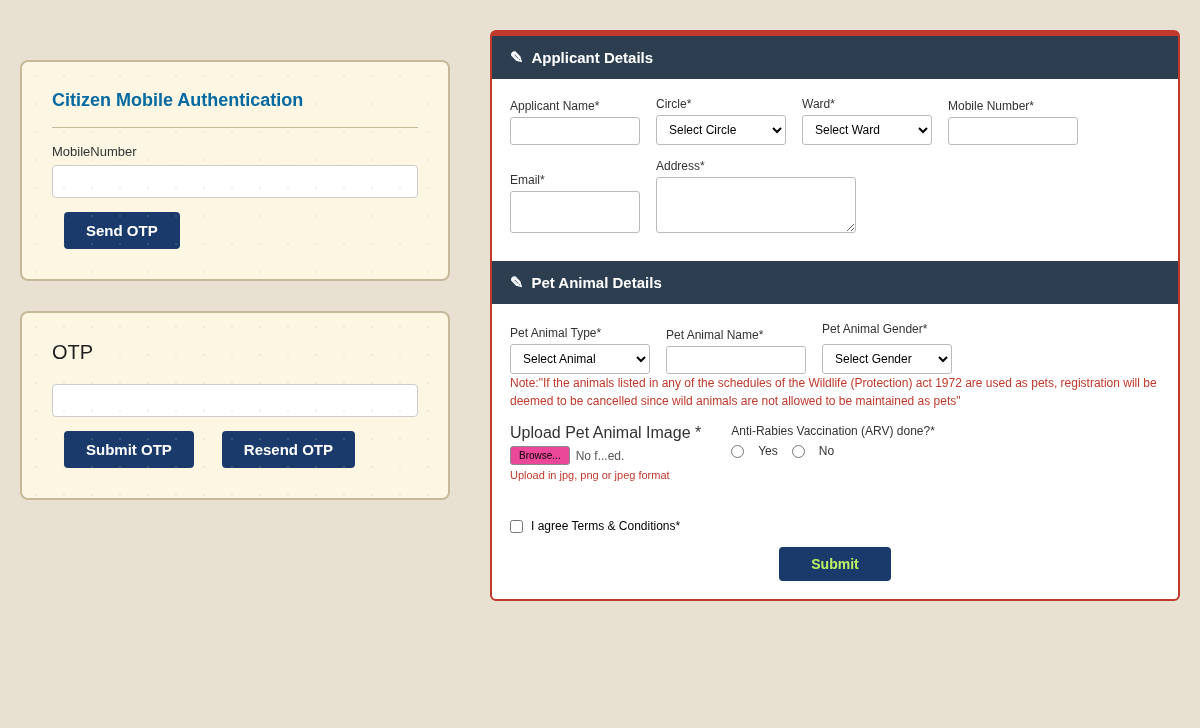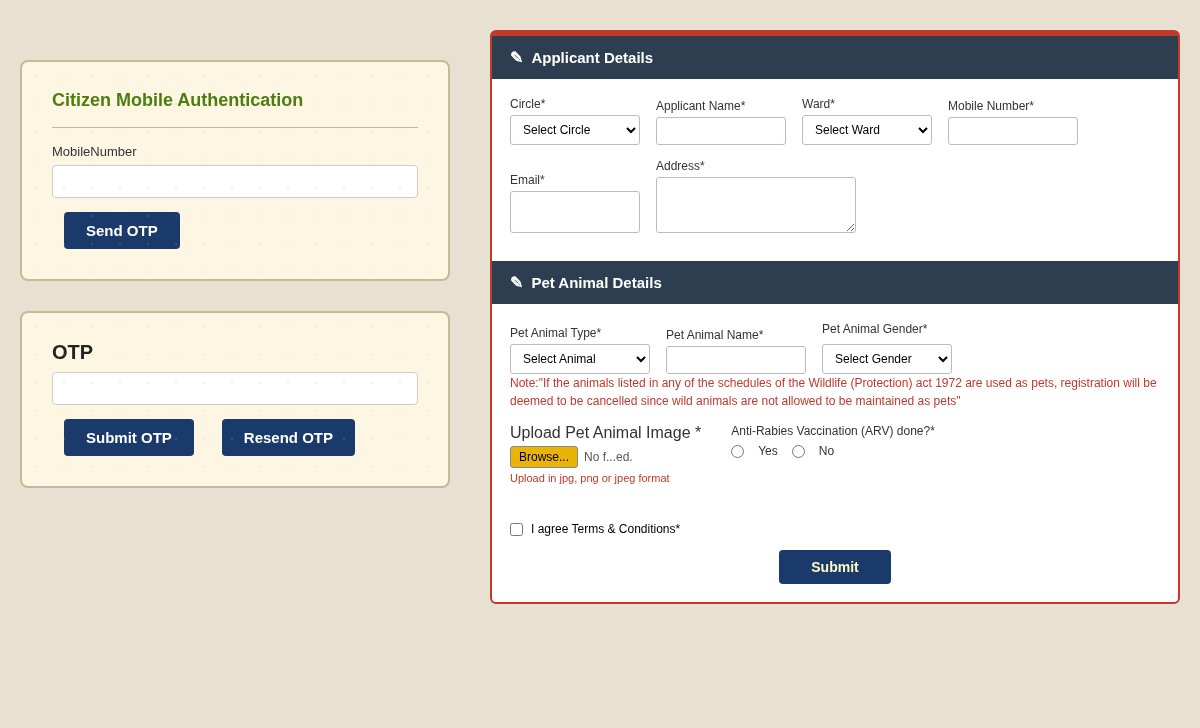--- a/index.html
+++ b/index.html
@@ -24,21 +24,21 @@
 
     .card {
       background: #fdf6e3;
       border: 2px solid #c8b89a;
       border-radius: 8px;
       padding: 28px 30px 30px 30px;
       position: relative;
     }
 
     .card-title {
-      color: #4d7c0f;
+      color: #0369a1;
       font-size: 18px;
       font-weight: bold;
       margin-bottom: 16px;
     }
 
     .card-divider {
       border: none;
       border-top: 1px solid #c8b89a;
       margin-bottom: 16px;
     }
@@ -74,23 +74,23 @@
     }
 
     .btn-row {
       display: flex;
       gap: 16px;
       margin-top: 14px;
     }
 
     .otp-title {
       font-size: 20px;
-      font-weight: bold;
+      font-weight: normal;
       color: #222;
-      margin-bottom: 8px;
+      margin-bottom: 20px;
     }
 
     
     .card::before {
       content: '';
       position: absolute;
       inset: 0;
       background-image: radial-gradient(circle, #c8b89a 1px, transparent 1px);
       background-size: 28px 28px;
       opacity: 0.18;
@@ -198,24 +198,24 @@
       display: flex;
       align-items: center;
       gap: 6px;
       font-size: 12px;
       color: #555;
     }
 
     .browse-btn {
       padding: 3px 8px;
       border: 1px solid #888;
-      background: #eab308;
+      background: #ec4899;
       border-radius: 3px;
       cursor: pointer;
-      font-size: 12px;
+      font-size: 10px;
     }
 
     .arv-group label {
       font-size: 12px;
       color: #333;
       display: block;
       margin-bottom: 4px;
     }
 
     .radio-row {
@@ -242,21 +242,21 @@
     }
 
     .submit-row {
       display: flex;
       justify-content: center;
       padding: 14px 18px 18px 18px;
     }
 
     .btn-submit {
       background: #1a3a6b;
-      color: #fef9c3;
+      color: #bef264;
       border: none;
       border-radius: 4px;
       padding: 9px 32px;
       font-size: 14px;
       font-weight: bold;
       cursor: pointer;
     }
 
     .pet-row {
       display: flex;
@@ -295,32 +295,32 @@
 
 <div class="right-panel">
 
   <div class="section-header">
     <span class="icon">✎</span>
     <span>Applicant Details</span>
   </div>
   <div class="section-body">
 
     <div class="form-row">
+      <div class="form-group field-name">
+        <label>Applicant Name*</label>
+        <input type="text" style="">
+      </div>
       <div class="form-group field-circle">
         <label>Circle*</label>
         <select>
           <option>Select Circle</option>
           <option>Circle 1</option>
           <option>Circle 2</option>
           <option>Circle 3</option>
         </select>
-      </div>
-      <div class="form-group field-name">
-        <label>Applicant Name*</label>
-        <input type="text" style="">
       </div>
       <div class="form-group field-ward">
         <label>Ward*</label>
         <select>
           <option>Select Ward</option>
           <option>Ward 1</option>
           <option>Ward 2</option>
           <option>Ward 3</option>
         </select>
       </div>

